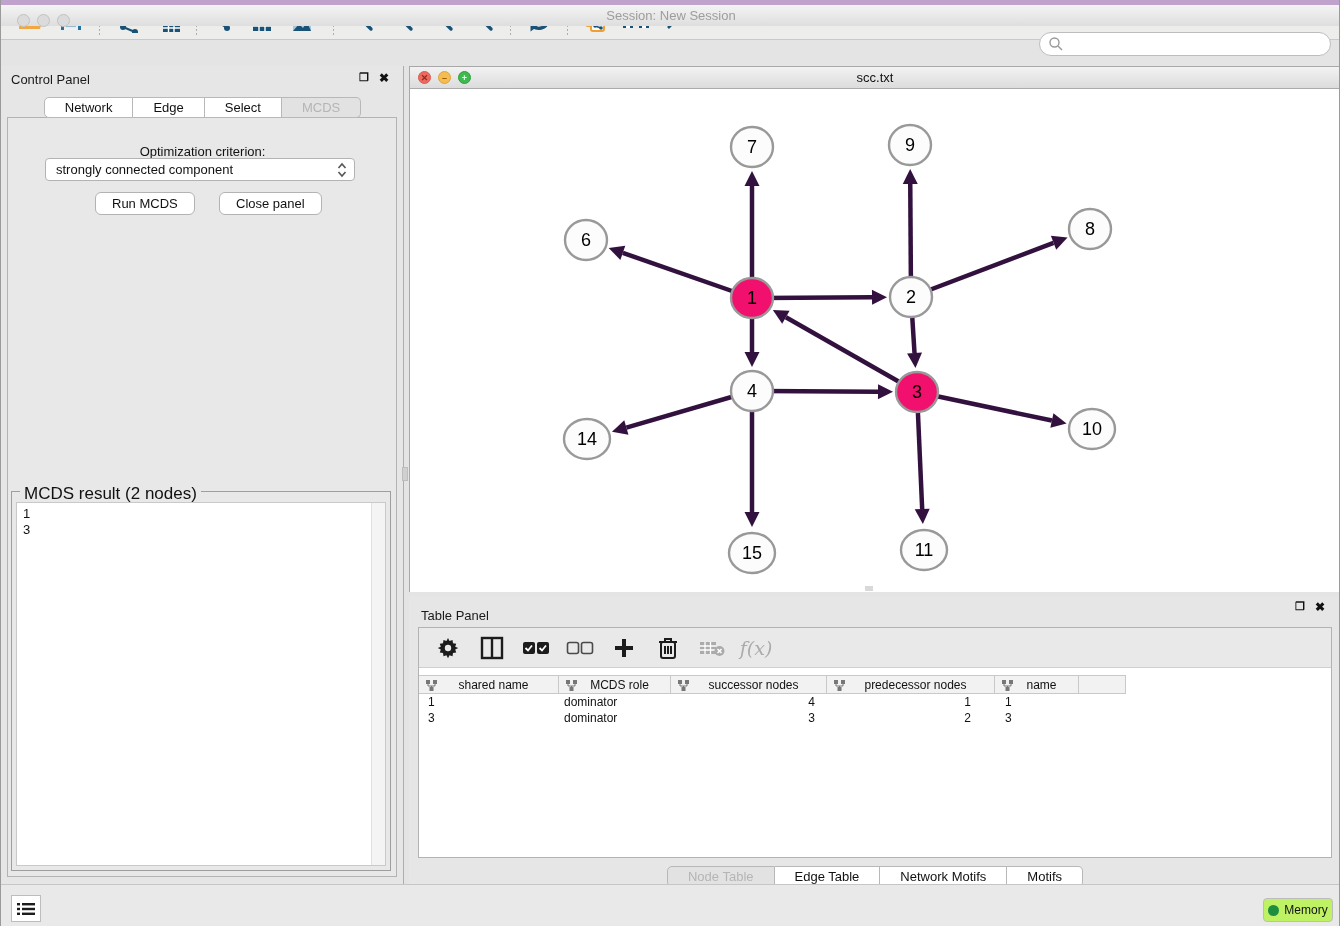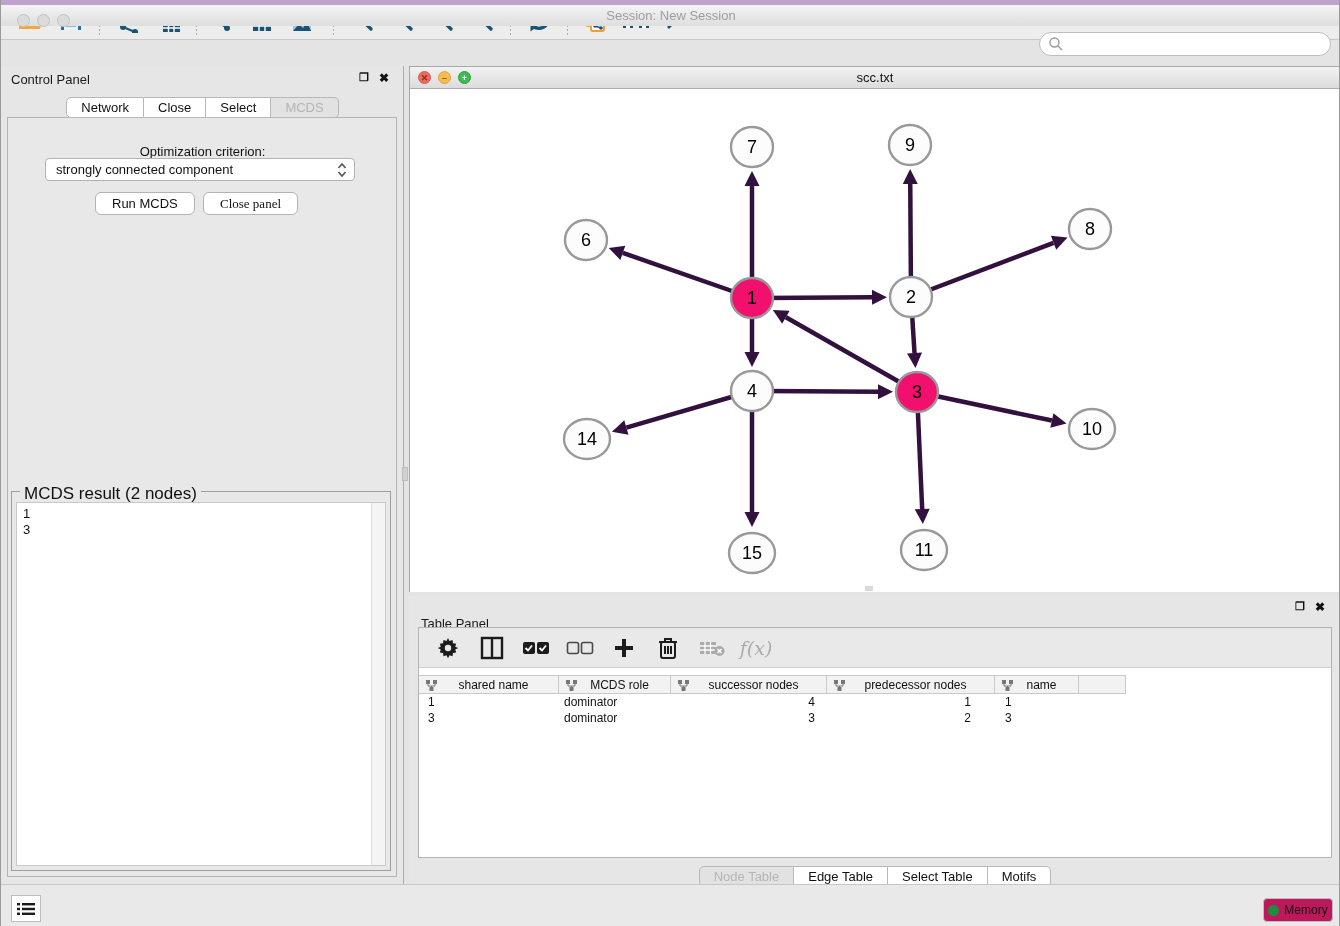--- a/index.html
+++ b/index.html
@@ -24,52 +24,52 @@
 
   
   #control-panel { left:0; top:66px; width:403px; height:818px; background:#E6E6E6; border-right:1px solid #ADADAD; }
   #cp-header { left:10px; top:6px; font-size:13px; color:#1a1a1a; }
   .panel-btns { display:flex; gap:10px; color:#111; font-size:12px; }
   #cp-btns { right:14px; top:5px; }
   .float-box { font-size:11px; font-weight:bold; }
   .close-x { font-weight:bold; font-size:12px; }
   #cp-box { left:6px; top:51px; width:390px; height:760px; border:1px solid #B3B3B3; background:#E8E8E8; }
   #cp-tabs { left:0; top:31px; width:403px; display:flex; justify-content:center; }
-  .tab { height:21px; line-height:20px; padding:0 14px; font-size:13px; background:#fff; border:1px solid #B8B8B8; border-left:none; color:#111; }
+  .tab { height:21px; line-height:20px; padding:0 20px; font-size:13px; background:#fff; border:1px solid #B8B8B8; border-left:none; color:#111; }
   .tab:first-child { border-left:1px solid #B8B8B8; border-radius:5px 0 0 5px; }
   .tab.last { border-radius:0 5px 5px 0; }
   .tab.selected-gray { background:#E2E2E2; color:#B5B5B5; }
   #opt-label { left:0; top:78px; width:403px; text-align:center; font-size:13px; color:#111; }
   #criterion { left:44px; top:92px; width:310px; height:23px; background:#fff; border:1px solid #B3B3B3; border-radius:4px; display:flex; align-items:center; font-size:13px; padding-left:10px; color:#111; }
   #stepper { position:absolute; right:6px; top:2px; width:12px; height:18px; }
   #stepper svg { display:block; }
   .cp-btn { height:23px; background:#fff; border:1px solid #B3B3B3; border-radius:6px; font-size:13px; padding:0 16px; color:#111; font-family:"Liberation Sans",sans-serif; }
   #run-btn { left:94px; top:126px; }
-  #close-panel-btn { left:202px; top:126px;font-family:Liberation Serif, serif; }
+  #close-panel-btn { left:218px; top:126px; }
   #mcds-fieldset { left:10px; top:425px; width:380px; height:380px; border:1px solid #9e9e9e; }
   #mcds-legend { position:absolute; left:8px; top:-8px; background:#E8E8E8; padding:0 4px; font-size:17px; color:#111; }
   #mcds-text { position:absolute; left:4px; top:10px; right:4px; bottom:4px; background:#fff; border:1px solid #C9C9C9; font-size:13px; padding:3px 6px; line-height:16px; color:#111; }
   #mcds-scroll { position:absolute; right:0; top:0; width:14px; height:100%; background:#F4F4F4; border-left:1px solid #E0E0E0; }
 
   
   #net-window { left:408px; top:66px; width:932px; height:526px; background:#fff; border:1px solid #A8A8A8; }
   #net-titlebar { left:0; top:0; width:930px; height:22px; background:linear-gradient(#F2F2F2,#DCDCDC); border-bottom:1px solid #ABABAB; }
   #net-title { width:100%; text-align:center; line-height:21px; font-size:13px; color:#111; }
   #traffic-net { left:8px; top:4px; display:flex; gap:7px; }
   .tl { width:13px; height:13px; border-radius:50%; font-size:9px; line-height:12px; text-align:center; font-weight:bold; }
   .tl-red { background:#EE6A5F; border:1px solid #D9594E; color:#8F2A20; }
   .tl-yellow { background:#F5BD4F; border:1px solid #DFA33B; color:#985A00; }
   .tl-green { background:#3FB950; border:1px solid #2DA03E; color:#EAF8EC; }
   #net-canvas { left:0; top:22px; width:930px; height:503px; background:#fff; }
   #canvas-thumb { left:455px; top:497px; width:8px; height:5px; background:#D9D9D9; }
   #splitter-handle { left:401px; top:467px; width:6px; height:14px; background:#D0D0D0; border:1px solid #BDBDBD; }
 
   
   #table-panel { left:408px; top:596px; width:932px; height:288px; background:#E6E6E6; }
-  #tp-header { left:12px; top:20px; font-size:13px; color:#1a1a1a; }
+  #tp-header { left:12px; top:12px; font-size:13px; color:#1a1a1a; }
   #tp-btns { right:16px; top:4px; }
   #tp-box { left:9px; top:31px; width:914px; height:231px; border:1px solid #B3B3B3; background:#fff; }
   #tp-toolbar { left:0; top:0; width:912px; height:40px; background:#E9E9E9; border-bottom:1px solid #CFCFCF; display:flex; align-items:center; padding-left:14px; gap:14px; }
   .tt-icon { width:30px; height:28px; display:flex; align-items:center; justify-content:center; }
   #fx-icon { font-family:"DejaVu Serif", serif; font-style:italic; font-size:19px; color:#ABABAB; }
   #tp-headrow { left:0; top:47px; width:912px; height:19px; display:flex; }
   .th { background:#F2F2F2; border-top:1px solid #C9C9C9; border-bottom:1px solid #C9C9C9; border-right:1px solid #C9C9C9; display:flex; align-items:center; justify-content:center; gap:6px; font-size:12px; color:#111; position:relative; }
   .th .tree-ic { position:absolute; left:7px; top:4px; }
   #tp-rows { left:0; top:66px; width:912px; }
   .tr { display:flex; height:16px; line-height:16px; font-size:12px; color:#111; }
@@ -77,21 +77,21 @@
   .td.c0 { width:140px; padding-left:9px; }
   .td.c1 { width:112px; padding-left:5px; }
   .td.c2 { width:156px; text-align:right; padding-right:12px; }
   .td.c3 { width:168px; text-align:right; padding-right:24px; }
   .td.c4 { width:84px; padding-left:10px; }
   #tp-tabs { left:0; top:270px; width:932px; display:flex; justify-content:center;text-align:center; }
 
   
   #status-bar { left:0; top:884px; width:1340px; height:42px; background:#E9E9E9; border-top:1px solid #C6C6C6; }
   #list-btn { left:10px; top:10px; width:30px; height:27px; background:#fff; border:1px solid #BDBDBD; display:flex; align-items:center; justify-content:center; }
-  #memory-btn { left:1262px; top:13px; width:70px; height:24px; background:#be185d; border:1px solid #BDBDBD; border-radius:4px; display:flex; align-items:center; justify-content:center; gap:5px; font-size:12px; color:#111; }
+  #memory-btn { left:1262px; top:13px; width:70px; height:24px; background:#bef264; border:1px solid #BDBDBD; border-radius:4px; display:flex; align-items:center; justify-content:center; gap:5px; font-size:12px; color:#111; }
   #memory-dot { width:11px; height:11px; border-radius:50%; background:#1E8E3E; }
 </style>
 </head>
 <body>
 
 <div id="app">
 
   <div id="purple-strip" class="abs"></div>
   <div id="titlebar" class="abs">
     <div id="traffic-main" class="abs">
@@ -245,21 +245,21 @@
 
   <div id="control-panel" class="abs">
     <div id="cp-header" class="abs">Control Panel</div>
     <div id="cp-btns" class="abs panel-btns">
       <span class="float-box">❐</span>
       <span class="close-x">✖</span>
     </div>
     <div id="cp-box" class="abs"></div>
     <div id="cp-tabs" class="abs">
       <span class="tab">Network</span>
-      <span class="tab">Close</span>
+      <span class="tab">Edge</span>
       <span class="tab">Select</span>
       <span class="tab last selected-gray">MCDS</span>
     </div>
     <div id="opt-label" class="abs">Optimization criterion:</div>
     <div id="criterion" class="abs">
       <span>strongly connected component</span>
       <span id="stepper">
         <svg width="12" height="18" viewBox="0 0 12 18">
             <path d="M2.5 7 L6 3 L9.5 7" fill="none" stroke="#555" stroke-width="1.6"></path>
             <path d="M2.5 11 L6 15 L9.5 11" fill="none" stroke="#555" stroke-width="1.6"></path>
@@ -487,21 +487,21 @@
             <div class="td c1">dominator</div>
             <div class="td c2">3</div>
             <div class="td c3">2</div>
             <div class="td c4">3</div>
           </div>
         </div>
     </div>
     <div id="tp-tabs" class="abs">
       <span class="tab selected-gray">Node Table</span>
       <span class="tab">Edge Table</span>
-      <span class="tab">Select Table</span>
+      <span class="tab">Network Motifs</span>
       <span class="tab last">Motifs</span>
     </div>
   </div>
 
   <div id="status-bar" class="abs">
     <div id="list-btn" class="abs">
       <svg width="18" height="14" viewBox="0 0 18 14">
           <rect x="0" y="1" width="3" height="2.4" fill="#1c1c1c"></rect>
           <rect x="5" y="1" width="13" height="2.4" fill="#1c1c1c"></rect>
           <rect x="0" y="5.8" width="3" height="2.4" fill="#1c1c1c"></rect>

